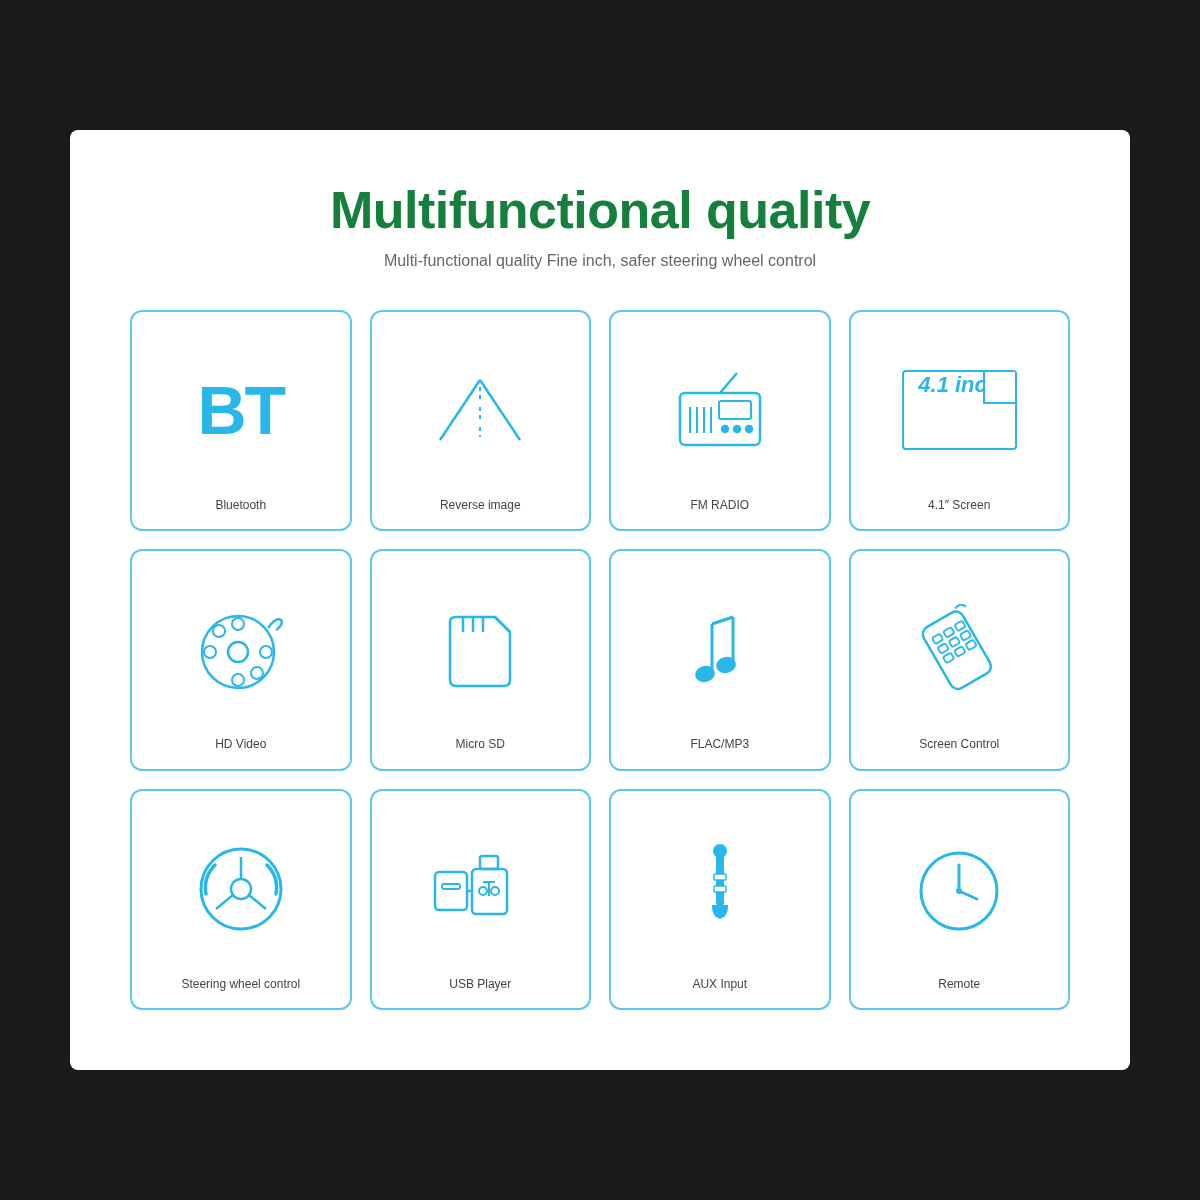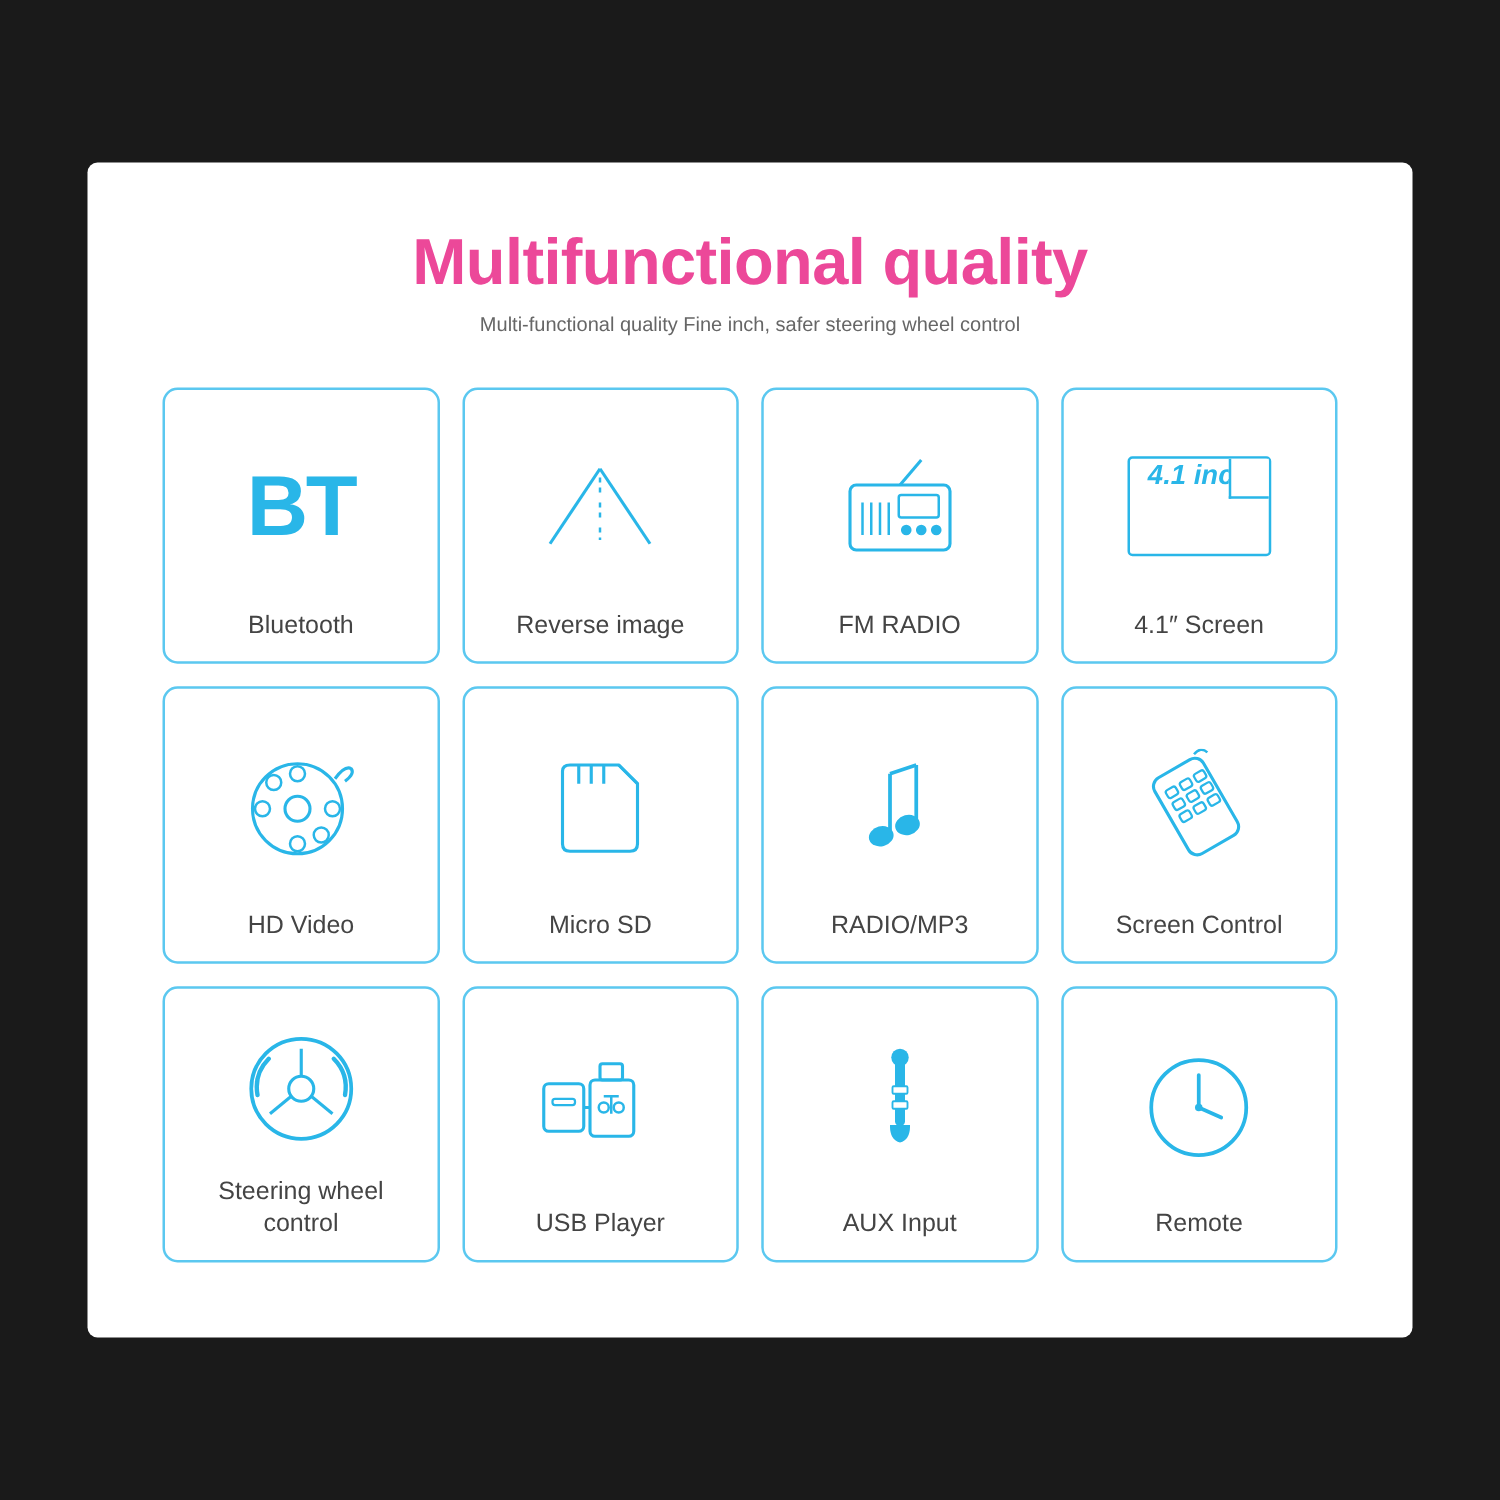--- a/index.html
+++ b/index.html
@@ -17,21 +17,21 @@
       border-radius: 8px;
       padding: 50px 60px 60px 60px;
     }
     .header {
       text-align: center;
       margin-bottom: 40px;
     }
     .main-title {
       font-size: 52px;
       font-weight: 900;
-      color: #ec4899;
+      color: #15803d;
       margin-bottom: 12px;
       letter-spacing: -0.5px;
     }
     .subtitle {
       font-size: 16px;
       color: #666666;
       font-weight: 400;
     }
     .features-grid {
       display: grid;
@@ -50,21 +50,21 @@
       position: relative;
     }
     .icon-area {
       flex: 1;
       display: flex;
       align-items: center;
       justify-content: center;
       width: 100%;
     }
     .card-label {
-      font-size: 20px;
+      font-size: 12px;
       color: #444444;
       text-align: center;
       margin-top: 10px;
       line-height: 1.3;
       font-weight: 400;
     }
     svg {
       fill: none;
       stroke: #29b6e8;
     }
@@ -207,21 +207,21 @@
         <svg width="100" height="95" viewBox="0 0 100 95" stroke="#29b6e8" stroke-width="2.5" fill="none">
 
           <path d="M42 22 L42 70" stroke="#29b6e8" stroke-width="3"></path>
           <path d="M63 15 L63 60" stroke="#29b6e8" stroke-width="3"></path>
           <path d="M42 22 L63 15" stroke="#29b6e8" stroke-width="3"></path>
 
           <ellipse cx="35" cy="72" rx="10" ry="8" transform="rotate(-15 35 72)" fill="#29b6e8" stroke="none"></ellipse>
           <ellipse cx="56" cy="63" rx="10" ry="8" transform="rotate(-15 56 63)" fill="#29b6e8" stroke="none"></ellipse>
         </svg>
       </div>
-      <div class="card-label">RADIO/MP3</div>
+      <div class="card-label">FLAC/MP3</div>
     </div>
 
     <div class="feature-card">
       <div class="icon-area">
         <svg width="110" height="90" viewBox="0 0 110 90" stroke="#29b6e8" stroke-width="2.5" fill="none">
 
           <g transform="rotate(-30 55 45)">
             <rect x="30" y="10" width="45" height="70" rx="8" stroke="#29b6e8" stroke-width="2.5"></rect>
 
             <rect x="37" y="22" width="9" height="7" rx="2" stroke="#29b6e8" stroke-width="1.8"></rect>

